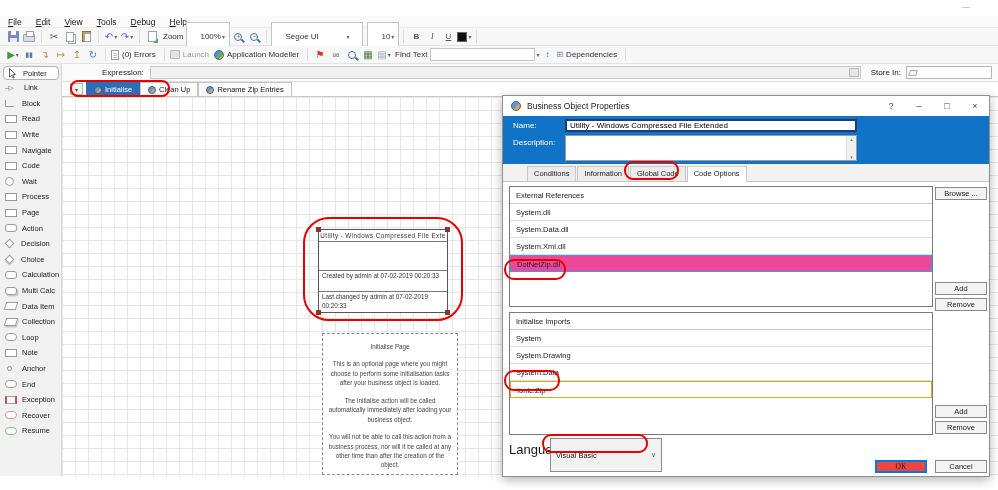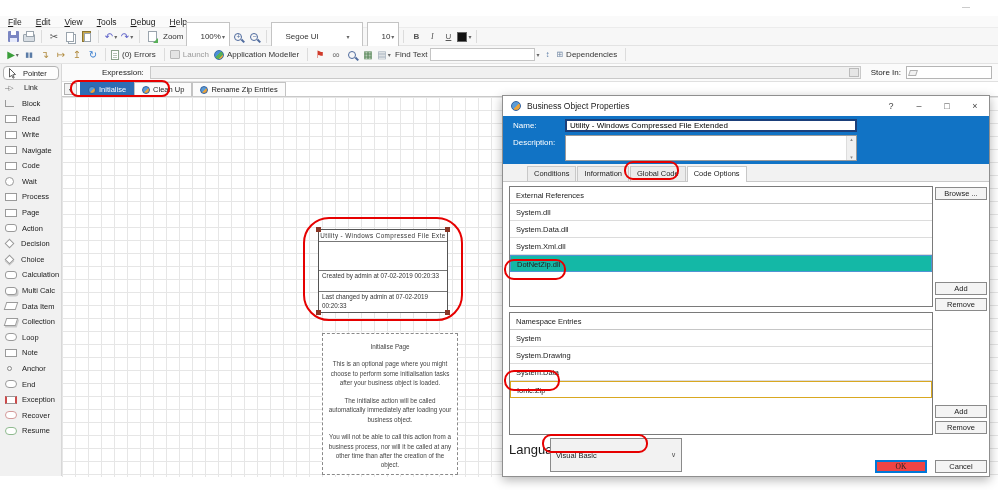--- a/index.html
+++ b/index.html
@@ -67,21 +67,21 @@
   .ic-round { border-radius:3px; }
   .ic-stadium { border-radius:5px; }
   .ic-skew { transform:skewX(-18deg); }
   .ic-stack { box-shadow:1.5px 1.5px 0 #c9c9c9; }
   .ic-anchor { width:5px; height:5px; border-radius:50%; border-color:#888; background:#f7f7f7; margin:0 10px 0 4px; }
   .ic-exc { border-left:2px solid #cc4b4b; border-right:2px solid #cc4b4b; }
   .ic-recover { border-radius:4px; border-color:#d49a9a; }
   .ic-resume { border-radius:4px; border-color:#8fba8f; }
 
   
-  .tabstrip { position:absolute; left:62px; top:82px; width:436px; height:14px; display:flex; align-items:flex-end; }
+  .tabstrip { position:absolute; left:62px; top:82px; width:436px; height:14px; display:flex; align-items:flex-end;padding-left:6px; }
   .tab-dd { width:13px; height:12px; border:1px solid #b0b0b0; background:#f3f3f3; font-size:6px; color:#444; display:flex; align-items:center; justify-content:center; margin:0 3px 1px 2px; }
   .ptab { display:flex; align-items:center; gap:3px; height:14px; padding:0 7px; font-size:7.5px; background:#fbfbfb; border:1px solid #c3c3c3; border-bottom:none; color:#222; }
   .ptab .sphere { width:8px; height:8px; }
   .ptab.active { background:#2e6db4; color:#fff; border-color:#2e6db4; }
 
   
   .canvas { position:absolute; left:62px; top:96px; width:936px; height:381px; background:#fff;
     background-image:linear-gradient(to right,#e6e6e6 1px,transparent 1px),linear-gradient(to bottom,#e6e6e6 1px,transparent 1px);
     background-size:13px 13px; border-top:1px solid #c9c9c9; }
   .info-block { position:absolute; left:256px; top:132px; width:130px; height:84px; border:1px solid #555; background:#fff; display:flex; flex-direction:column; font-size:6.3px; color:#333; }
@@ -103,25 +103,25 @@
   .name-input { position:absolute; left:62px; top:3px; width:292px; height:13px; border:2px solid #1b3f7a; background:#fff; font-size:8px; padding:0 3px; font-family:"Liberation Sans",sans-serif; }
   .desc-box { position:absolute; left:62px; top:19px; width:292px; height:26px; background:#fff; border:1px solid #9a9a9a; }
   .desc-scroll { position:absolute; right:0; top:0; width:10px; height:100%; background:#f0f0f0; border-left:1px solid #ddd; display:flex; flex-direction:column; justify-content:space-between; align-items:center; font-size:5px; color:#888; }
   .dlg-tabband { position:absolute; left:0; top:68px; width:100%; height:18px; background:#f2f2f2; border-bottom:1px solid #c8c8c8; display:flex; align-items:flex-end; padding-left:24px; }
   .dtab { padding:2px 6px 3px 6px; font-size:7.5px; background:#ececec; border:1px solid #c8c8c8; border-bottom:none; color:#222; margin-right:1px; }
   .dtab.active { background:#fff; position:relative; top:1px; padding-bottom:4px; }
   .listbox { position:absolute; left:6px; width:424px; border:1px solid #7a7a7a; background:#fff; }
   .lb-ext { top:90px; height:121px; }
   .lb-ns { top:216px; height:123px; }
   .lrow { height:17px; line-height:17px; padding-left:6px; border-bottom:1px solid #dcdcdc; font-size:7.5px; color:#222; }
-  .lrow.sel-blue { border:1px solid #4f94d4; background:#14b8a6; }
+  .lrow.sel-blue { border:1px solid #4f94d4; background:#ec4899; }
   .lrow.sel-amber { border:1px solid #d9a821; }
   .dbtn { position:absolute; width:52px; height:13px; background:#f4f4f4; border:1px solid #8a8a8a; font-size:7.5px; display:flex; align-items:center; justify-content:center; color:#222; }
   .lang-label { position:absolute; left:6px; top:346px; font-size:13px; }
-  .lang-combo { position:absolute; left:47px; top:342px; width:132px; height:15px; background:#f2f2f2; border:1px solid #8a8a8a; display:flex; align-items:center; justify-content:space-between; padding:16px 5px; font-size:7.5px; }
+  .lang-combo { position:absolute; left:47px; top:342px; width:112px; height:15px; background:#f2f2f2; border:1px solid #8a8a8a; display:flex; align-items:center; justify-content:space-between; padding:16px 5px; font-size:7.5px; }
   .lang-combo .chev { font-size:7px; color:#555; }
   .btn-ok { left:372px; top:364px; border:2px solid #0078d7; background:#ef4444;font-family:Liberation Serif, serif; }
   .btn-cancel { left:432px; top:364px; }
 
   
   .anno { position:absolute; border:2px solid #e60000; border-radius:12px; pointer-events:none; }
 </style>
 </head>
 <body>
 
@@ -446,21 +446,21 @@
       <div class="lrow">System.dll</div>
       <div class="lrow">System.Data.dll</div>
       <div class="lrow">System.Xml.dll</div>
       <div class="lrow sel-blue">DotNetZip.dll</div>
     </div>
     <div class="dbtn" style="left:432px;top:91px">Browse ...</div>
     <div class="dbtn" style="left:432px;top:186px">Add</div>
     <div class="dbtn" style="left:432px;top:202px">Remove</div>
 
     <div class="listbox lb-ns">
-      <div class="lrow" style="border-bottom-color:#c6c6c6">Namespace Entries</div>
+      <div class="lrow" style="border-bottom-color:#c6c6c6">Initialise Imports</div>
       <div class="lrow">System</div>
       <div class="lrow">System.Drawing</div>
       <div class="lrow">System.Data</div>
       <div class="lrow sel-amber">Ionic.Zip</div>
     </div>
     <div class="dbtn" style="left:432px;top:309px">Add</div>
     <div class="dbtn" style="left:432px;top:325px">Remove</div>
 
     <span class="lang-label">Language:</span>
     <div class="lang-combo">

